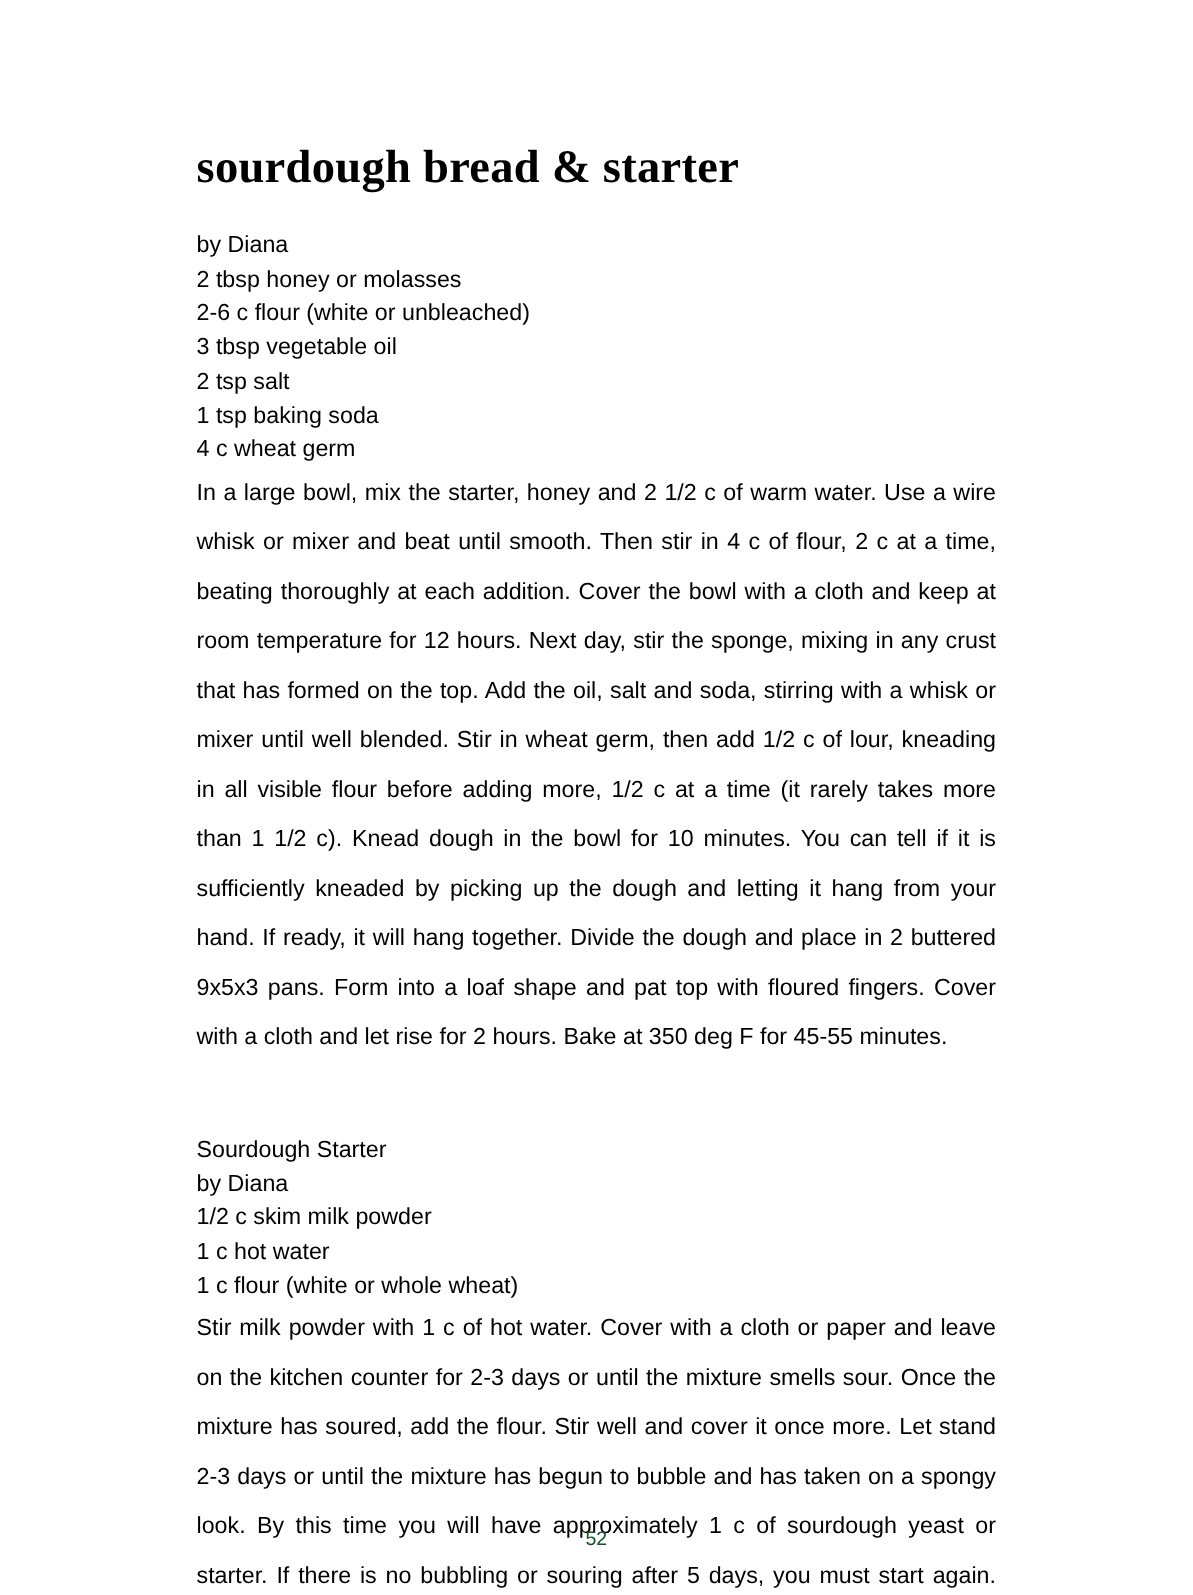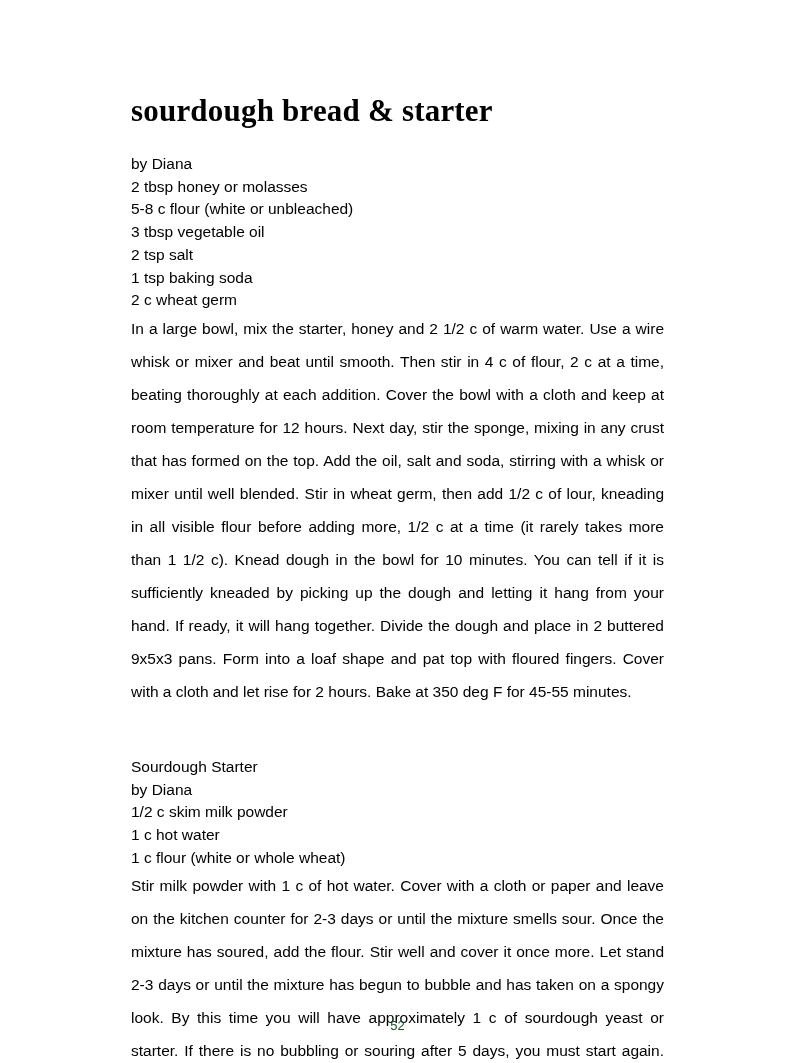--- a/index.html
+++ b/index.html
@@ -72,25 +72,25 @@
 <body>
 
 <div class="page">
   <div class="content">
 
     <h1 class="recipe-title">sourdough bread &amp; starter</h1>
 
     <p class="ing-line">by Diana</p>
 
     <p class="ing-line">2 tbsp honey or molasses</p>
-    <p class="ing-line">5-8 c flour (white or unbleached)</p>
+    <p class="ing-line">2-6 c flour (white or unbleached)</p>
     <p class="ing-line">3 tbsp vegetable oil</p>
     <p class="ing-line">2 tsp salt</p>
     <p class="ing-line">1 tsp baking soda</p>
-    <p class="ing-line">2 c wheat germ</p>
+    <p class="ing-line">4 c wheat germ</p>
 
     <p class="body-par">In a large bowl, mix the starter, honey and 2 1/2 c of warm water. Use a wire whisk or mixer and beat until smooth. Then stir in 4 c of flour, 2 c at a time, beating thoroughly at each addition. Cover the bowl with a cloth and keep at room temperature for 12 hours. Next day, stir the sponge, mixing in any crust that has formed on the top. Add the oil, salt and soda, stirring with a whisk or mixer until well blended. Stir in wheat germ, then add 1/2 c of lour, kneading in all visible flour before adding more, 1/2 c at a time (it rarely takes more than 1 1/2 c). Knead dough in the bowl for 10 minutes. You can tell if it is sufficiently kneaded by picking up the dough and letting it hang from your hand. If ready, it will hang together. Divide the dough and place in 2 buttered 9x5x3 pans. Form into a loaf shape and pat top with floured fingers. Cover with a cloth and let rise for 2 hours. Bake at 350 deg F for 45-55 minutes.</p>
 
     <div class="section-spacer"></div>
 
     <p class="sub-title">Sourdough Starter</p>
 
     <p class="ing-line">by Diana</p>
 
     <p class="ing-line">1/2 c skim milk powder</p>

